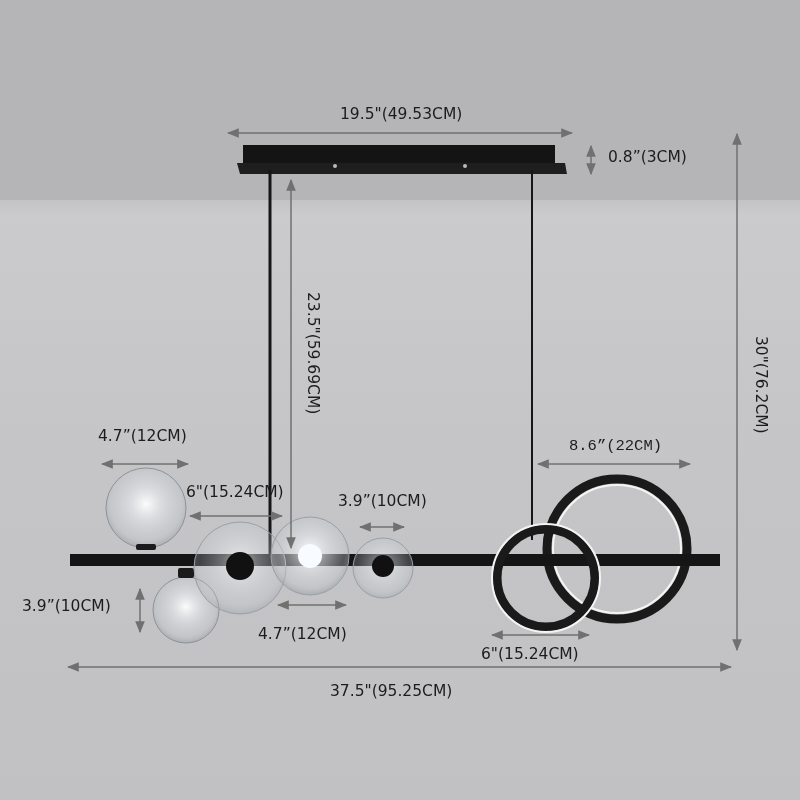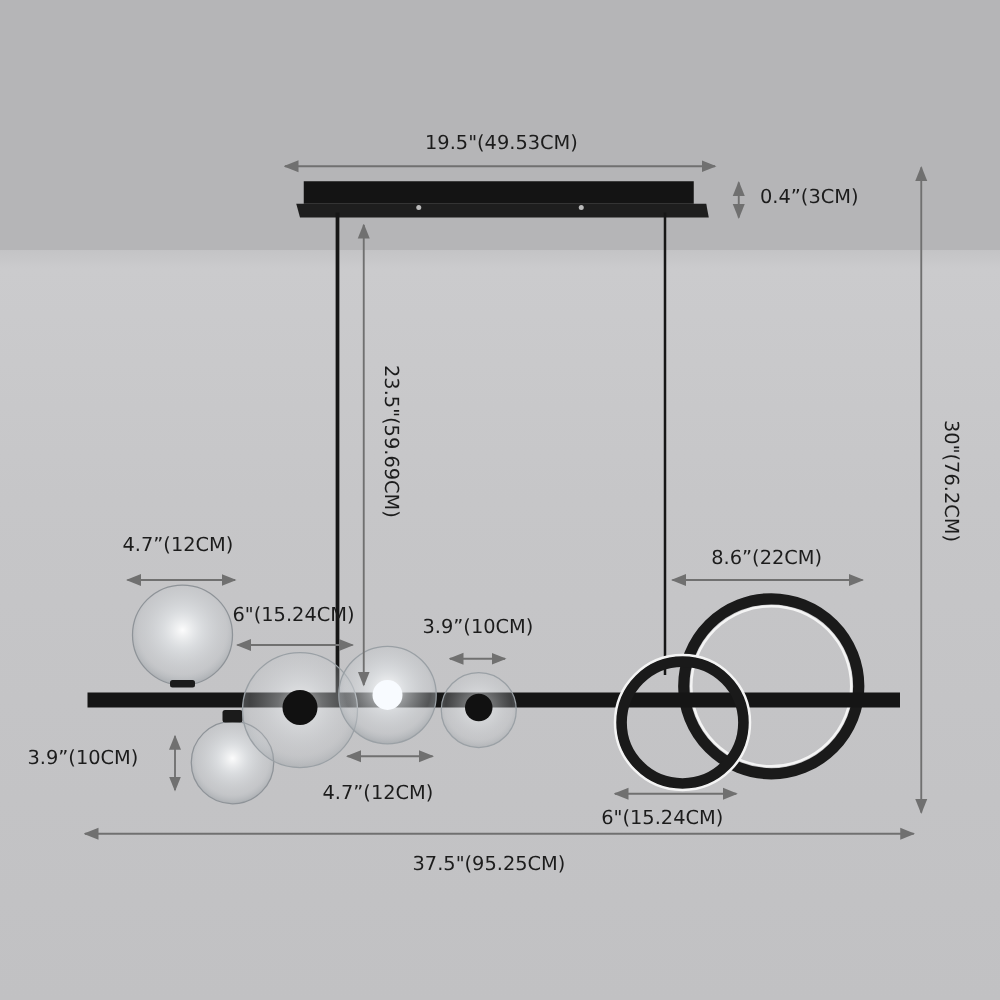--- a/index.html
+++ b/index.html
@@ -82,24 +82,24 @@
       <line x1="360" y1="527" x2="404" y2="527" marker-start="url(#arr)" marker-end="url(#arr)"></line>
       <line x1="140" y1="589" x2="140" y2="632" marker-start="url(#arr)" marker-end="url(#arr)"></line>
       <line x1="278" y1="605" x2="346" y2="605" marker-start="url(#arr)" marker-end="url(#arr)"></line>
       <line x1="538" y1="464" x2="690" y2="464" marker-start="url(#arr)" marker-end="url(#arr)"></line>
       <line x1="492" y1="635" x2="589" y2="635" marker-start="url(#arr)" marker-end="url(#arr)"></line>
       <line x1="68" y1="667" x2="731" y2="667" marker-start="url(#arr)" marker-end="url(#arr)"></line>
     </g>
   </svg>
 
   <span class="lbl" style="left:340px;top:107px;">19.5"(49.53CM)</span>
-  <span class="lbl" style="left:608px;top:150px;">0.4”(3CM)</span>
+  <span class="lbl" style="left:608px;top:150px;">0.8”(3CM)</span>
   <span class="lbl vert" style="left:320px;top:292px;">23.5"(59.69CM)</span>
   <span class="lbl vert" style="left:768px;top:336px;">30"(76.2CM)</span>
   <span class="lbl" style="left:98px;top:429px;">4.7”(12CM)</span>
   <span class="lbl" style="left:186px;top:485px;">6"(15.24CM)</span>
   <span class="lbl" style="left:338px;top:494px;">3.9”(10CM)</span>
   <span class="lbl" style="left:22px;top:599px;">3.9”(10CM)</span>
   <span class="lbl" style="left:258px;top:627px;">4.7”(12CM)</span>
-  <span class="lbl" style="left:569px;top:439px;">8.6”(22CM)</span>
+  <span class="lbl" style="left:569px;top:439px;font-family:Liberation Mono, monospace;">8.6”(22CM)</span>
   <span class="lbl" style="left:481px;top:647px;">6"(15.24CM)</span>
   <span class="lbl" style="left:330px;top:684px;">37.5"(95.25CM)</span>
 </div>
 
 </body></html>

